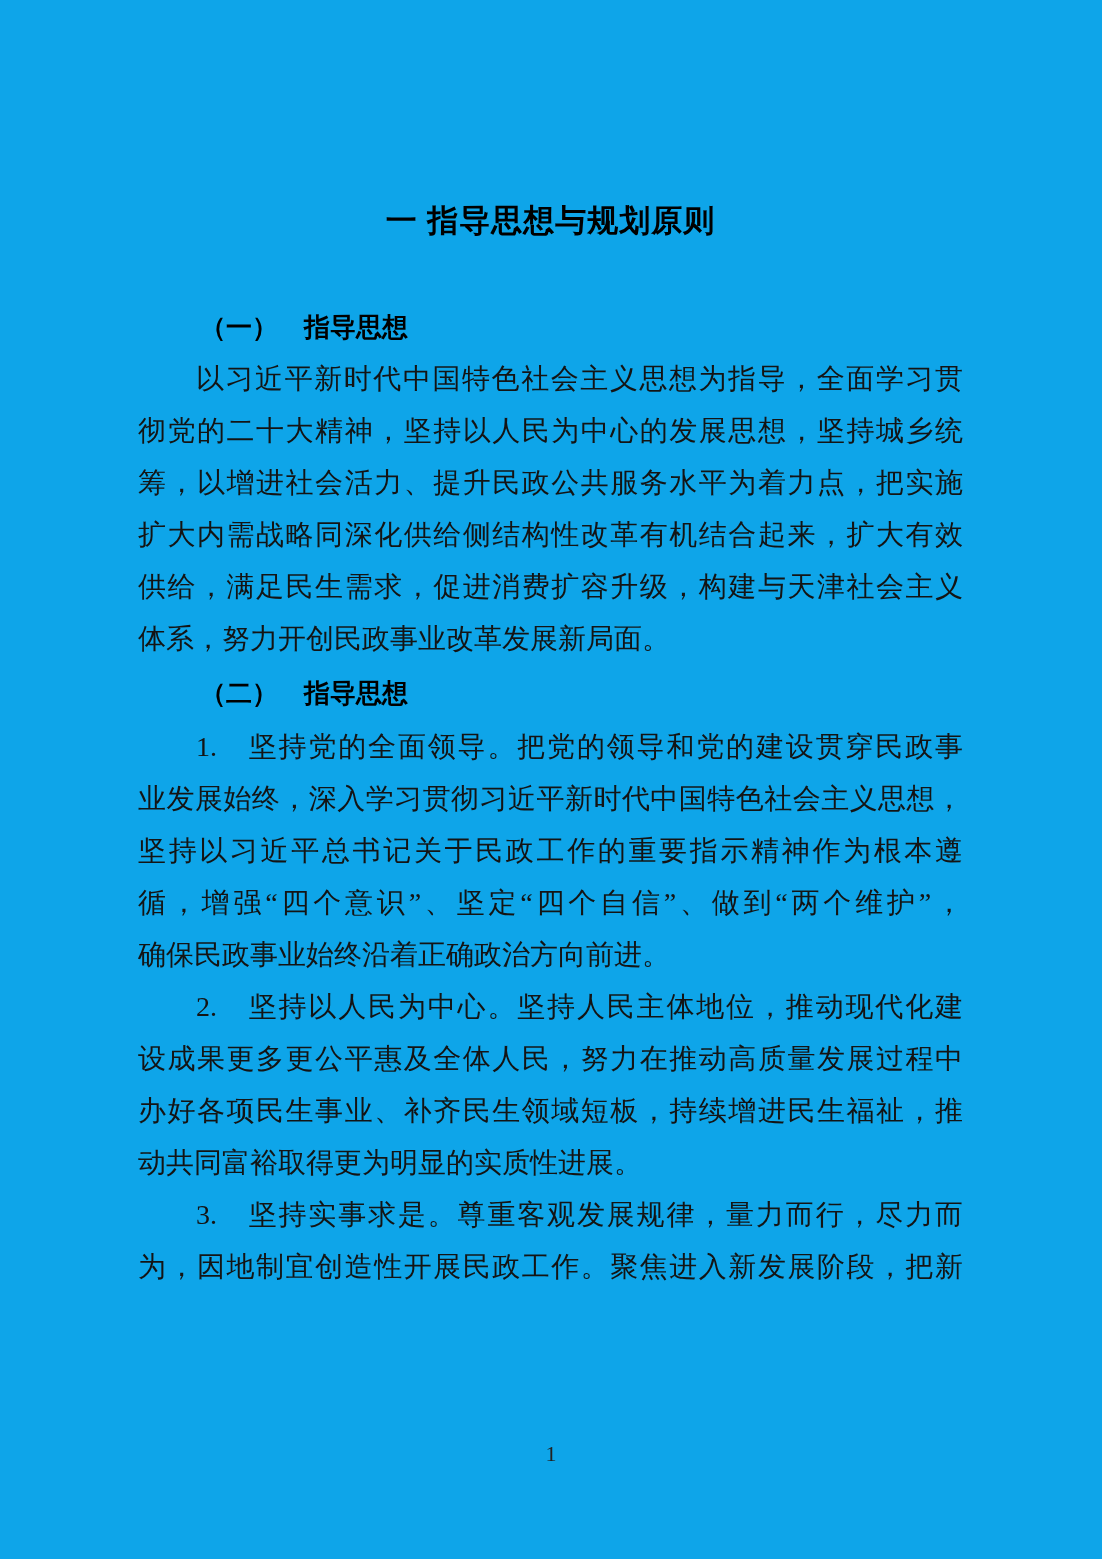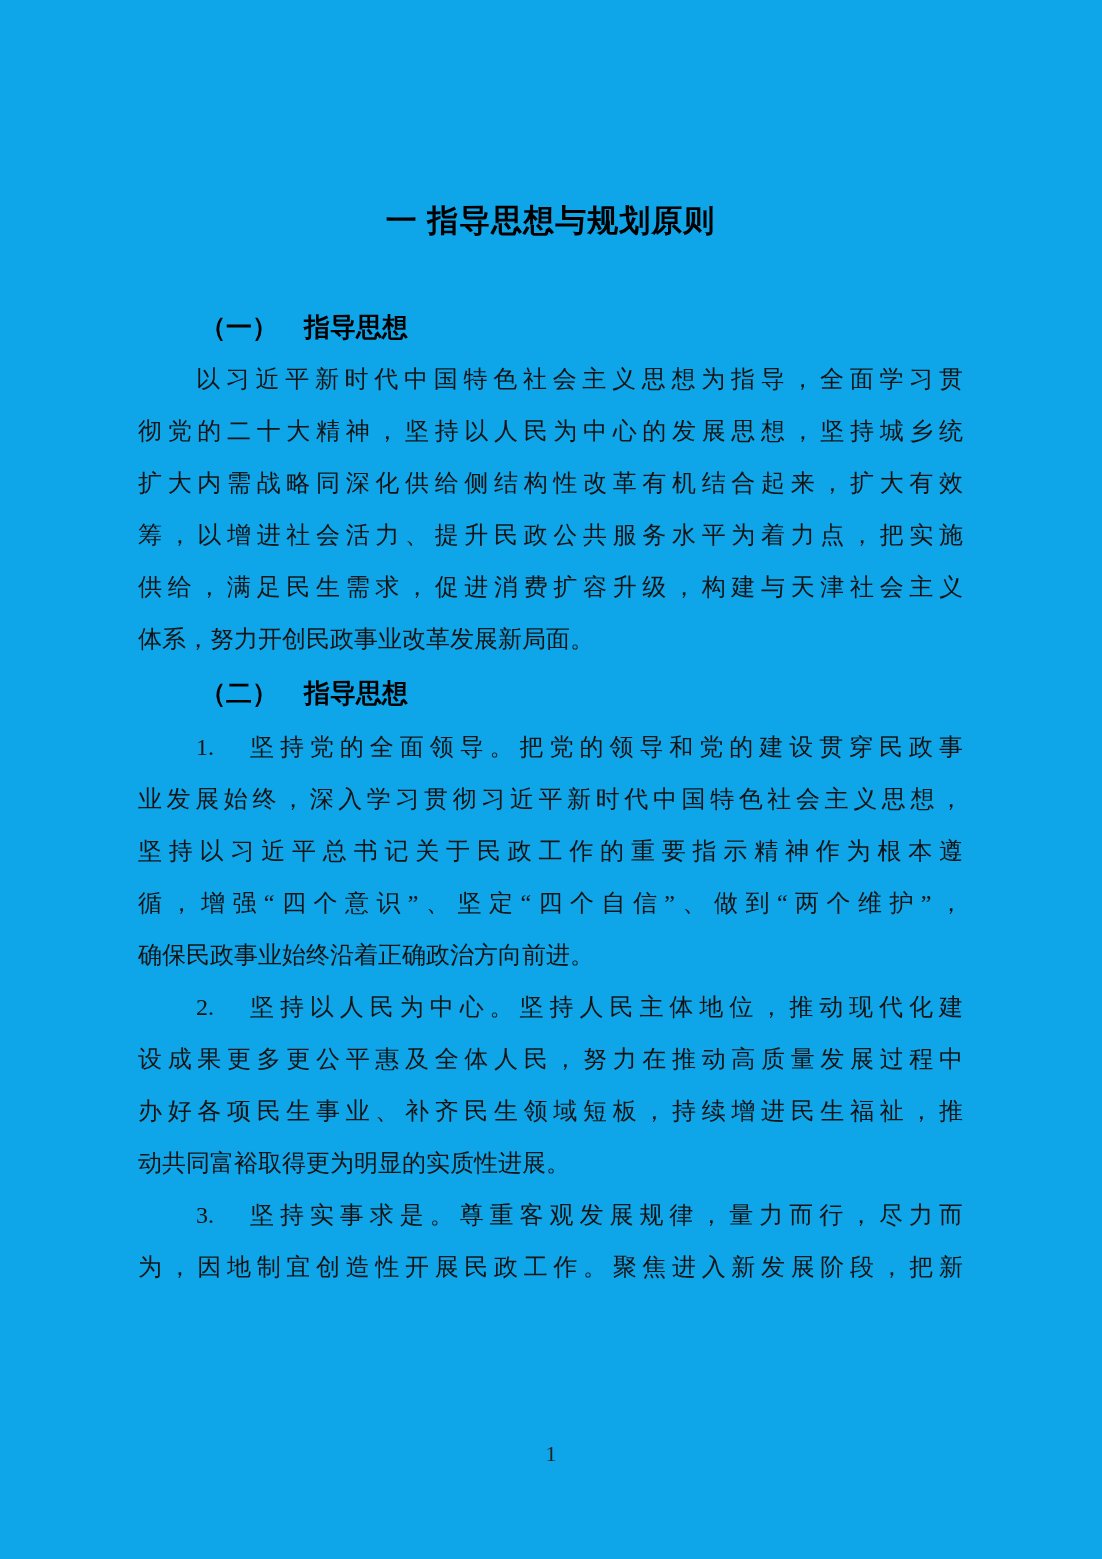--- a/index.html
+++ b/index.html
@@ -38,21 +38,21 @@
     font-weight: 700;
     font-size: 26px;
     line-height: 48px;
     color: #000000;
     text-indent: 62px;
   }
   .sh-first { margin-top: 58px; }
   .sh-second { margin-top: 4px; }
   .para {
     margin: 0;
-    font-size: 24px;
+    font-size: 28px;
     line-height: 52px;
     color: #141414;
   }
   .p-body { margin-top: 2px; }
   .p-item1 { margin-top: 4px; }
   .line {
     text-align: justify;
     text-align-last: justify;
   }
   .line.end {
@@ -76,22 +76,22 @@
 <div class="page">
   <div class="content">
 
     <h1 class="doc-title">一 指导思想与规划原则</h1>
 
     <h2 class="section-heading sh-first">（一）　指导思想</h2>
 
     <div class="para p-body">
       <div class="line first">以习近平新时代中国特色社会主义思想为指导，全面学习贯</div>
       <div class="line">彻党的二十大精神，坚持以人民为中心的发展思想，坚持城乡统</div>
+      <div class="line">筹，以增进社会活力、提升民政公共服务水平为着力点，把实施</div>
       <div class="line">扩大内需战略同深化供给侧结构性改革有机结合起来，扩大有效</div>
-      <div class="line">筹，以增进社会活力、提升民政公共服务水平为着力点，把实施</div>
       <div class="line">供给，满足民生需求，促进消费扩容升级，构建与天津社会主义</div>
       <div class="line end">体系，努力开创民政事业改革发展新局面。</div>
     </div>
 
     <h2 class="section-heading sh-second">（二）　指导思想</h2>
 
     <div class="para p-item1">
       <div class="line first">1.　坚持党的全面领导。把党的领导和党的建设贯穿民政事</div>
       <div class="line">业发展始终，深入学习贯彻习近平新时代中国特色社会主义思想，</div>
       <div class="line">坚持以习近平总书记关于民政工作的重要指示精神作为根本遵</div>

